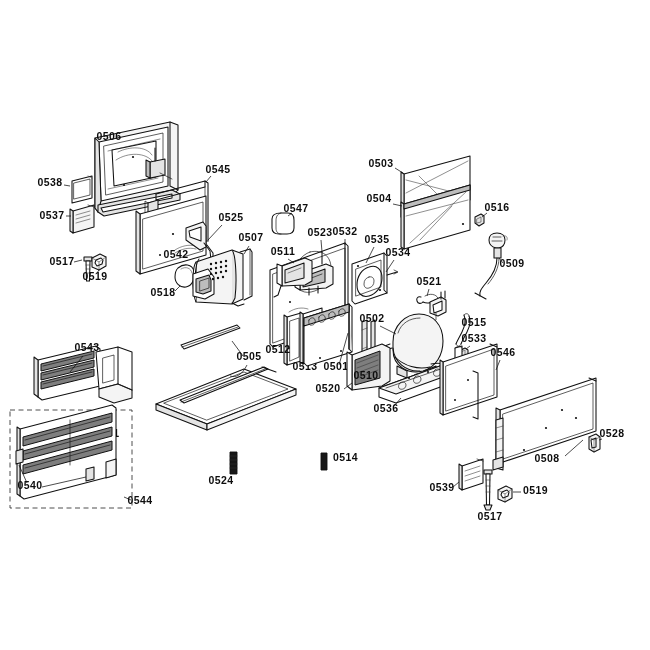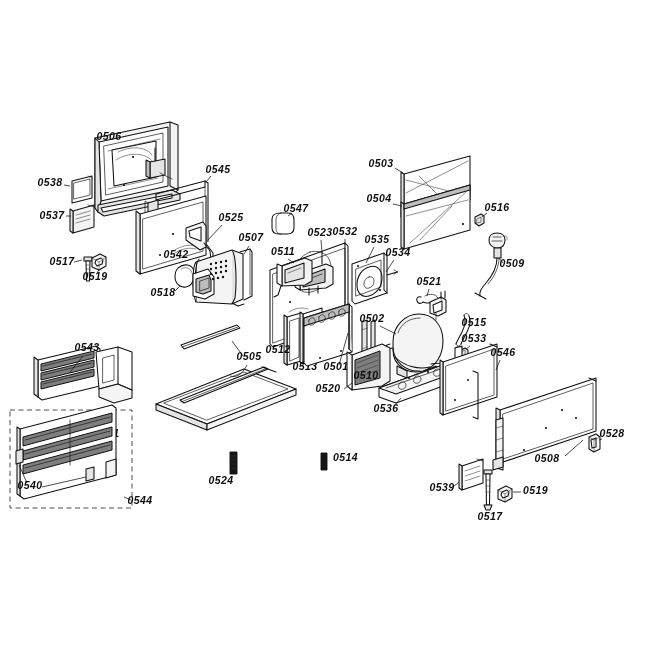--- a/index.html
+++ b/index.html
@@ -6,21 +6,20 @@
   html,body{margin:0;padding:0;background:#ffffff;}
   body{
     width:650px;height:650px;overflow:hidden;
     font-family:"Liberation Sans", sans-serif;
     background:#ffffff;
     position:relative;
   }
   #diagram-root{
     position:absolute;left:0;top:0;width:650px;height:650px;
     background:#fdfdfd;
-    font-style:italic;
   }
   svg#parts-svg{display:block;width:650px;height:650px;}
   .ln{fill:none;stroke:#111111;stroke-width:1.05;stroke-linecap:round;stroke-linejoin:round;}
   .ln-thin{fill:none;stroke:#1a1a1a;stroke-width:0.7;stroke-linecap:round;stroke-linejoin:round;}
   .ln-hair{fill:none;stroke:#333333;stroke-width:0.55;stroke-linecap:round;}
   .leader{fill:none;stroke:#111111;stroke-width:0.75;}
   .dashbox{fill:none;stroke:#222222;stroke-width:0.8;stroke-dasharray:5 3.5;}
   .face-w{fill:#ffffff;stroke:#111111;stroke-width:1.05;stroke-linejoin:round;}
   .face-l{fill:#f4f4f4;stroke:#111111;stroke-width:1.05;stroke-linejoin:round;}
   .face-m{fill:#e4e4e4;stroke:#111111;stroke-width:1.05;stroke-linejoin:round;}

